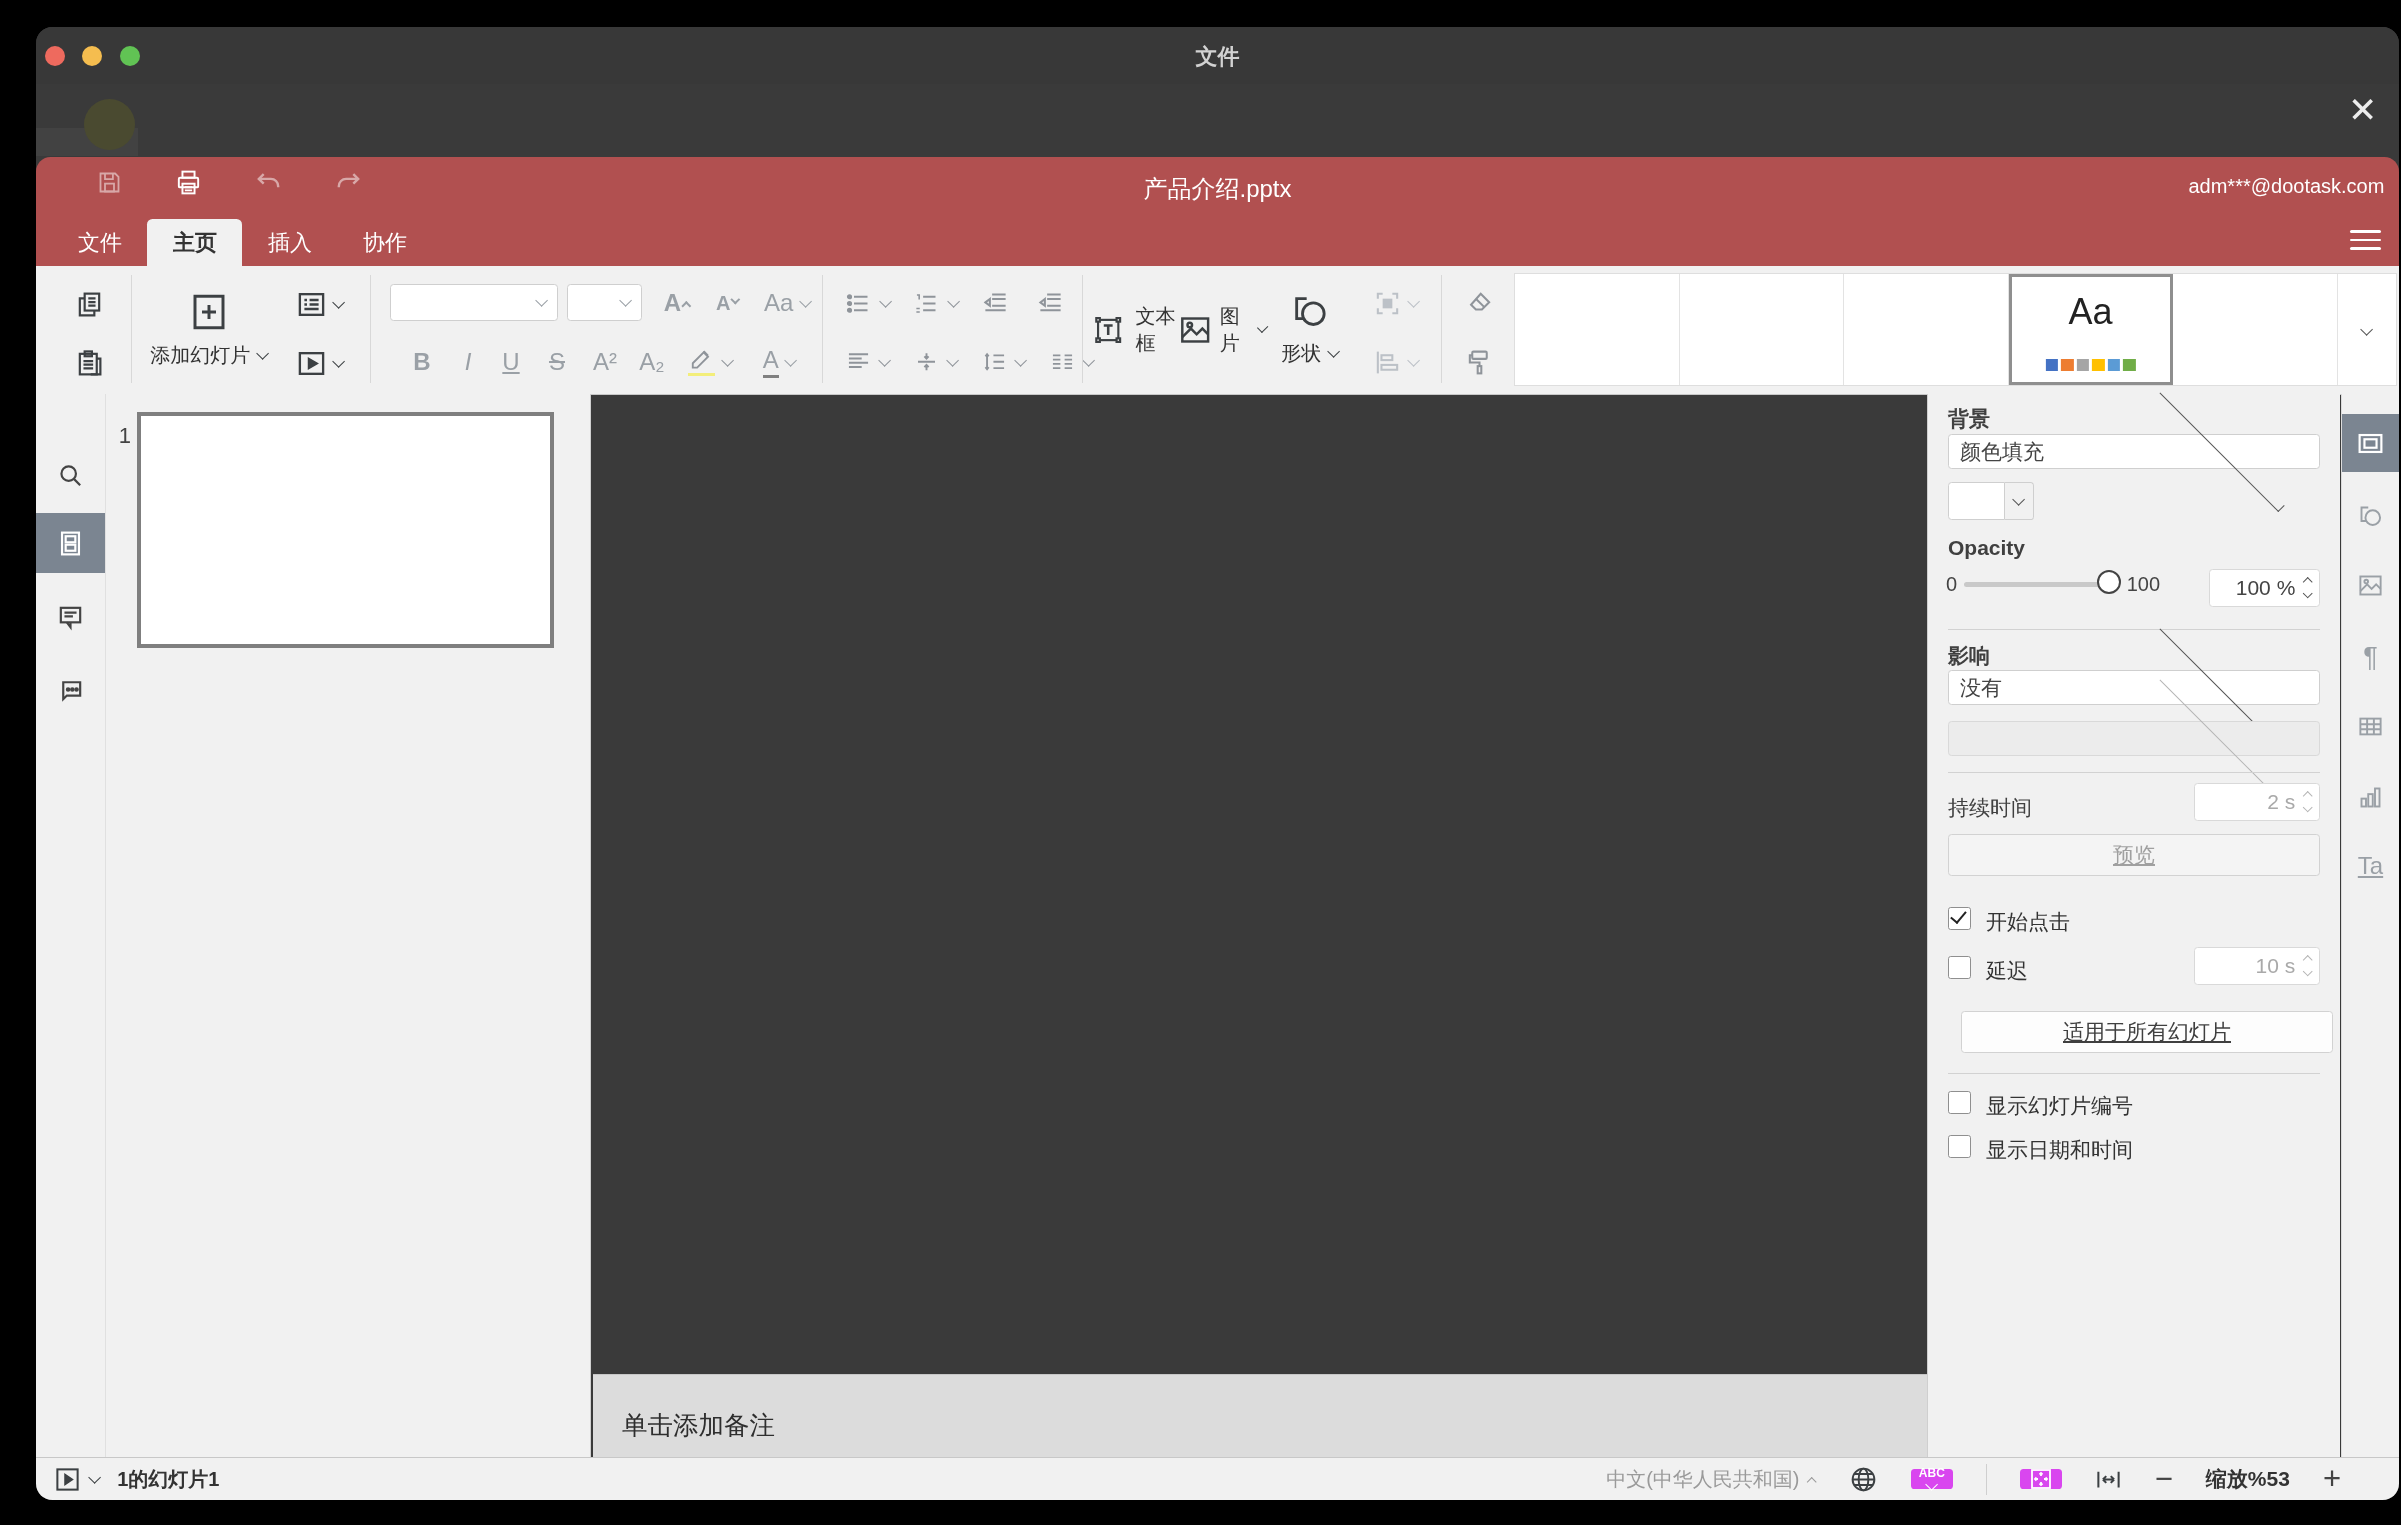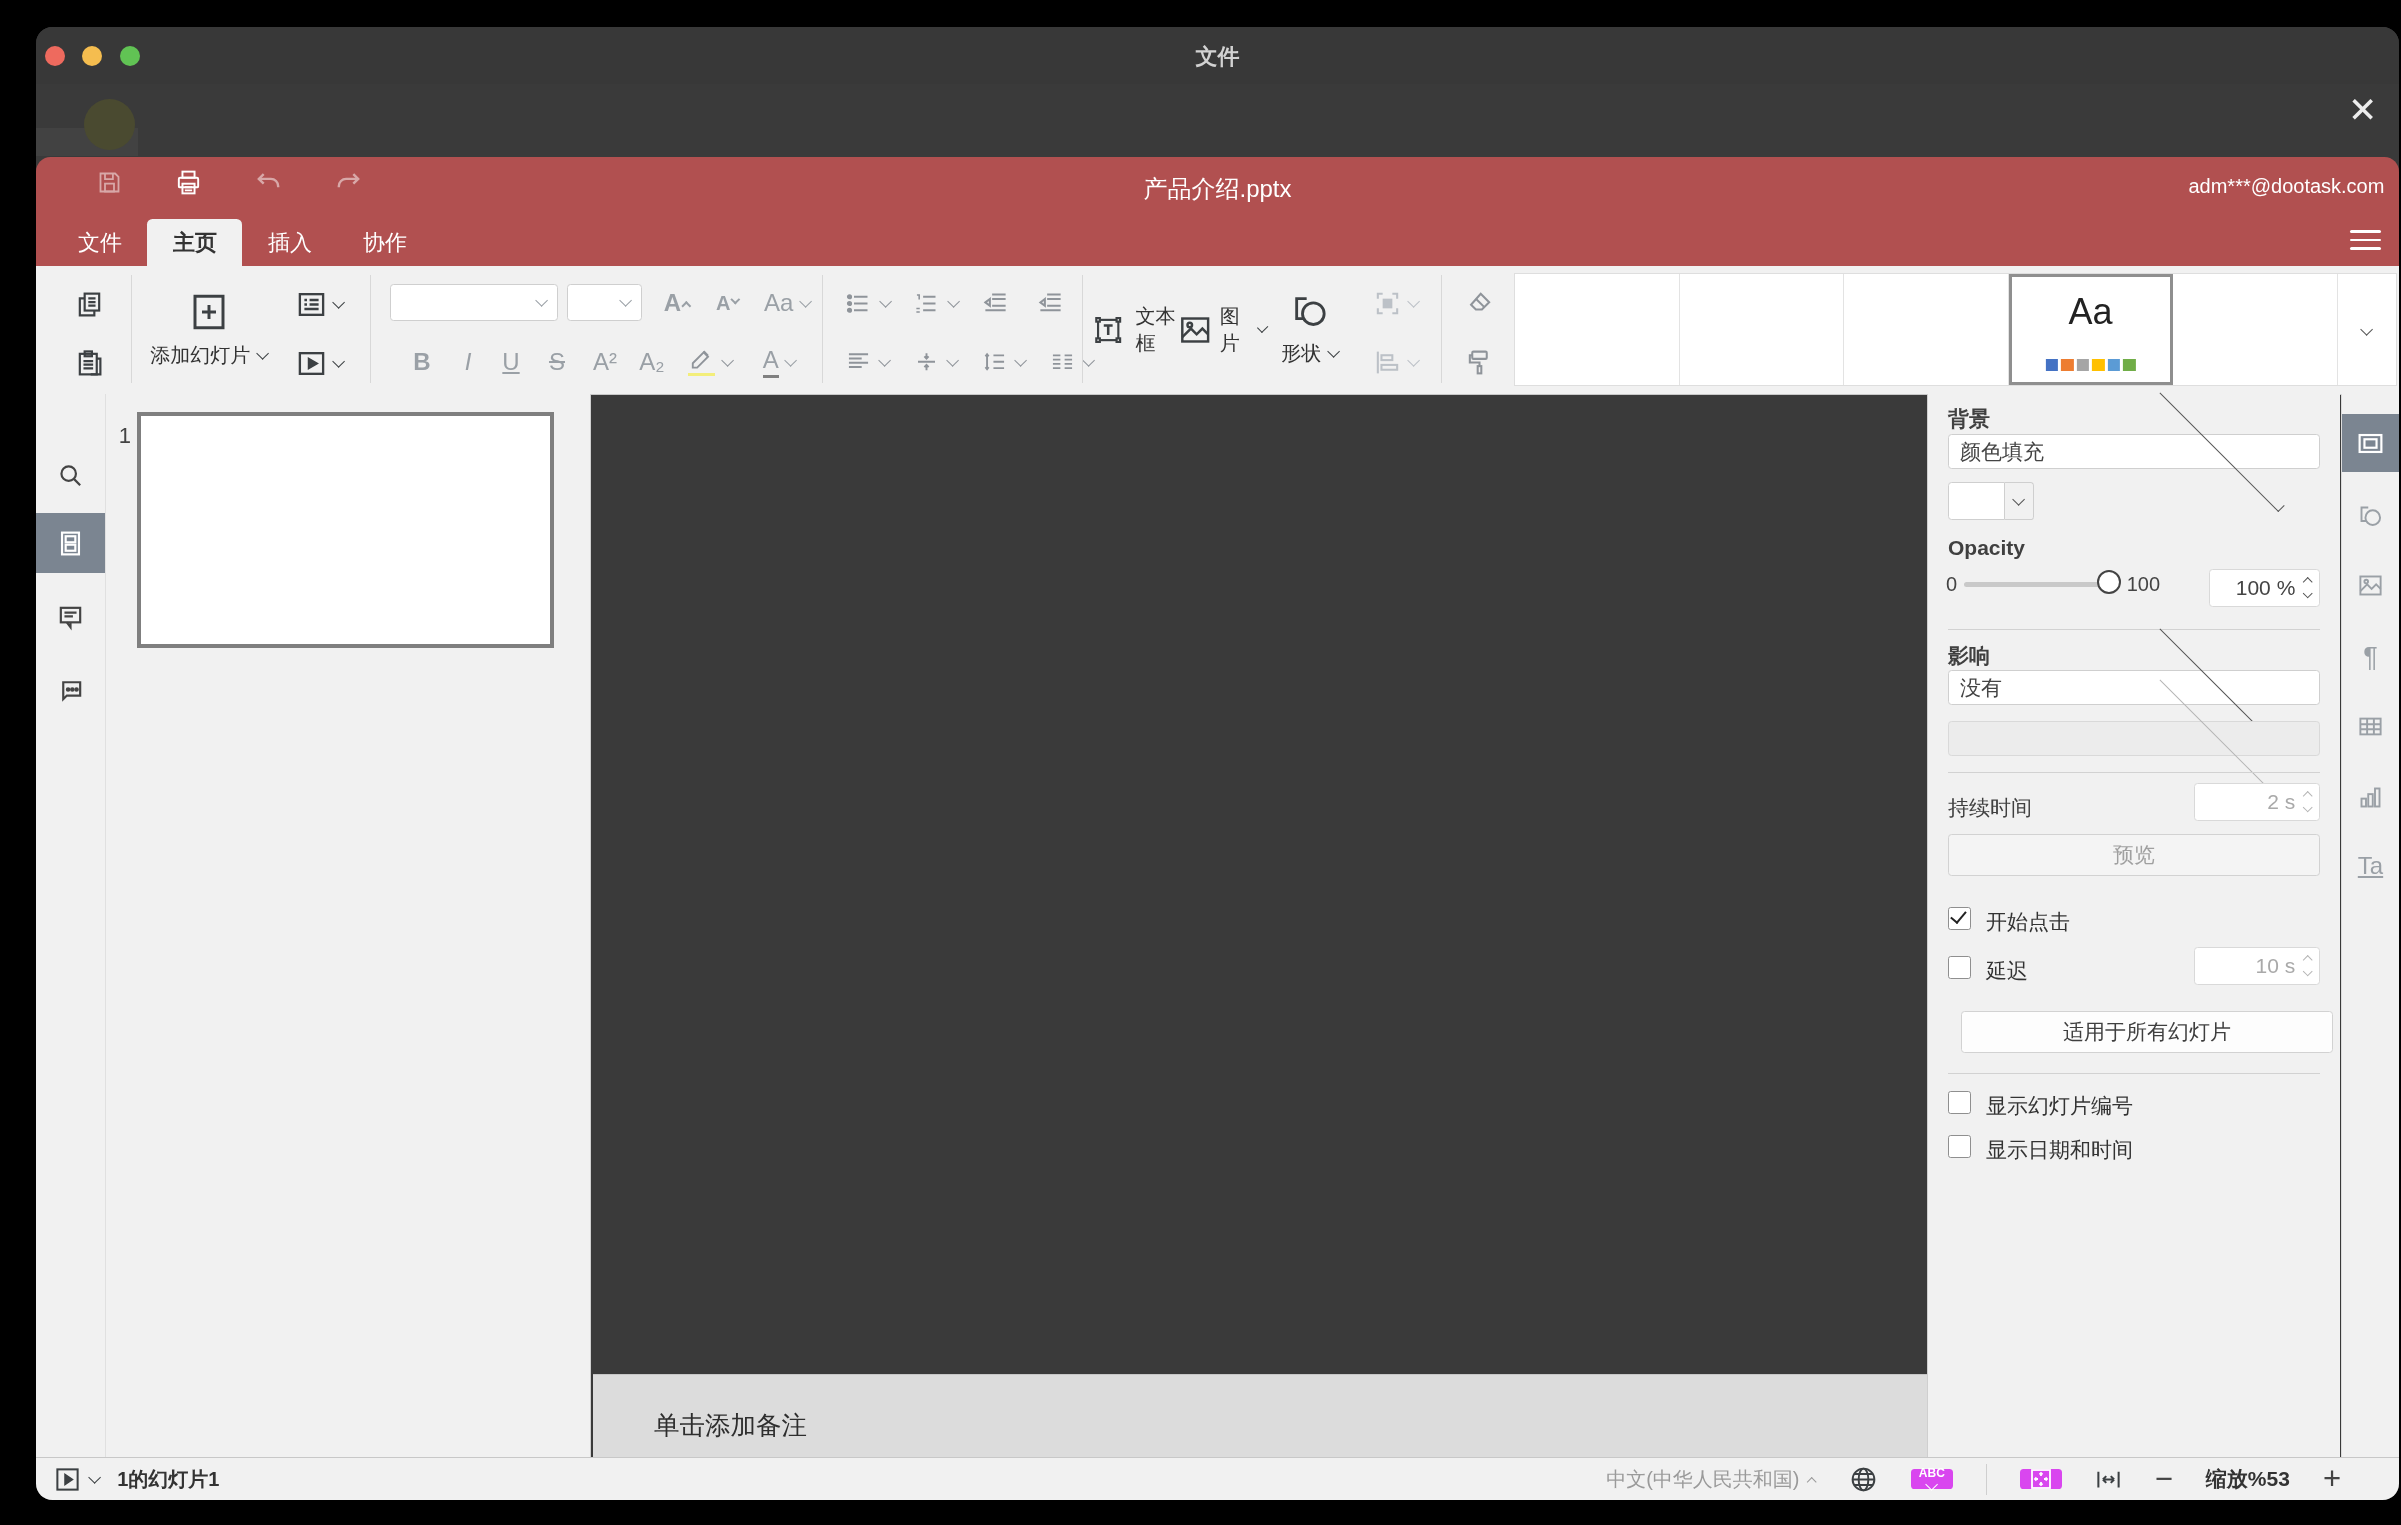--- a/index.html
+++ b/index.html
@@ -65,38 +65,38 @@
   #thumb-num{left:12.8px;top:29px;font-size:22px;color:#444;}
   #thumb{left:31px;top:18px;width:409px;height:228px;background:#fff;border:4.6px solid #7f7f7f;cursor:pointer;}
   #canvas{left:557px;top:367px;width:1335px;height:980px;background:#e2e2e2;}
   #slide{left:23px;top:129px;width:1260px;height:708px;background:#fff;box-shadow:0 0.9px 4.6px rgba(0,0,0,.2);}
   .ph{position:absolute;border:1.8px dashed #bdbdbd;}
   #ph-title{left:156px;top:113px;width:947px;height:257px;display:flex;align-items:center;justify-content:center;}
   #slide-title{font-size:62px;color:#101010;font-weight:600;letter-spacing:1.8px;}
   #ph-sub{left:156px;top:376px;width:947px;height:166px;text-align:center;}
   #slide-sub{margin-top:12.8px;font-size:27px;color:#101010;display:inline-block;}
   #notes{left:557px;top:1347px;width:1335px;height:111px;background:#dcdcdc;border-top:0.9px solid #c6c6c6;}
-  #notes-text{left:29px;top:33px;font-size:25.5px;color:#2e2e2e;margin-left:32px;}
+  #notes-text{left:29px;top:33px;font-size:25.5px;color:#2e2e2e;}
 
   
   #rpanel{right:59px;top:367px;width:412px;bottom:42px;background:#f1f1f1;border-left:1.8px solid #cfcfcf;}
   .plabel{position:absolute;left:20px;font-size:21px;color:#404040;font-weight:700;}
   .plabel.normal{font-weight:400;}
   .pselect{position:absolute;left:20px;width:372px;height:35px;background:#fff;border:0.9px solid #cfcfcf;border-radius:3.6px;
            display:flex;align-items:center;color:#444;font-size:21px;padding:0;cursor:pointer;box-sizing:border-box;}
   .pselect span{margin-left:11px;flex:1;}
   .pselect .chev{margin-right:12.8px;color:#555;}
   .pselect.disabled{background:#ececec;border-color:#d9d9d9;color:#aaa;}
   .pdivider{position:absolute;left:20px;width:372px;height:0.9px;background:#d2d2d2;}
   .spin{position:absolute;height:38px;background:#fff;border:0.9px solid #d9d9d9;border-radius:3.6px;display:flex;
         align-items:center;justify-content:flex-end;font-size:21px;color:#a9a9a9;box-sizing:border-box;}
   .spin .steppers{display:flex;flex-direction:column;margin:0 7.3px 0 9px;color:#b5b5b5;}
   .spin .chev{margin:1.8px 0 2.7px 0;width:6.4px;height:6.4px;}
   .pbtn{position:absolute;left:20px;width:372px;height:42px;border:0.9px solid #d2d2d2;border-radius:3.6px;background:#fdfdfd;
-        display:flex;align-items:center;justify-content:center;font-size:21px;cursor:pointer;box-sizing:border-box;}
+        display:flex;align-items:center;justify-content:center;font-size:21px;cursor:pointer;box-sizing:border-box;text-decoration:underline;}
   .cb{position:absolute;left:20px;width:23px;height:23px;background:#fff;border:1.8px solid #8f8f8f;border-radius:2.7px;box-sizing:border-box;cursor:pointer;}
   .cb.checked::after{content:"";position:absolute;left:4.6px;top:0px;width:7.3px;height:12.8px;border-right:2.7px solid #222;border-bottom:2.7px solid #222;transform:rotate(40deg);}
   .cblabel{position:absolute;font-size:21px;color:#333;}
   
   #slider-zero,#slider-hundred{font-size:20px;color:#444;}
   #slider-track{width:144px;height:5.5px;background:#c9c9c9;border-radius:2.7px;position:relative;}
   #slider-handle{position:absolute;right:-12.8px;top:-12px;width:24px;height:24px;border-radius:50%;background:#fff;border:2.7px solid #444;box-sizing:border-box;cursor:pointer;}
 
   
   #rightrail{right:0;top:367px;width:57px;bottom:42px;background:#f1f1f1;border-left:0.9px solid #dcdcdc;}

